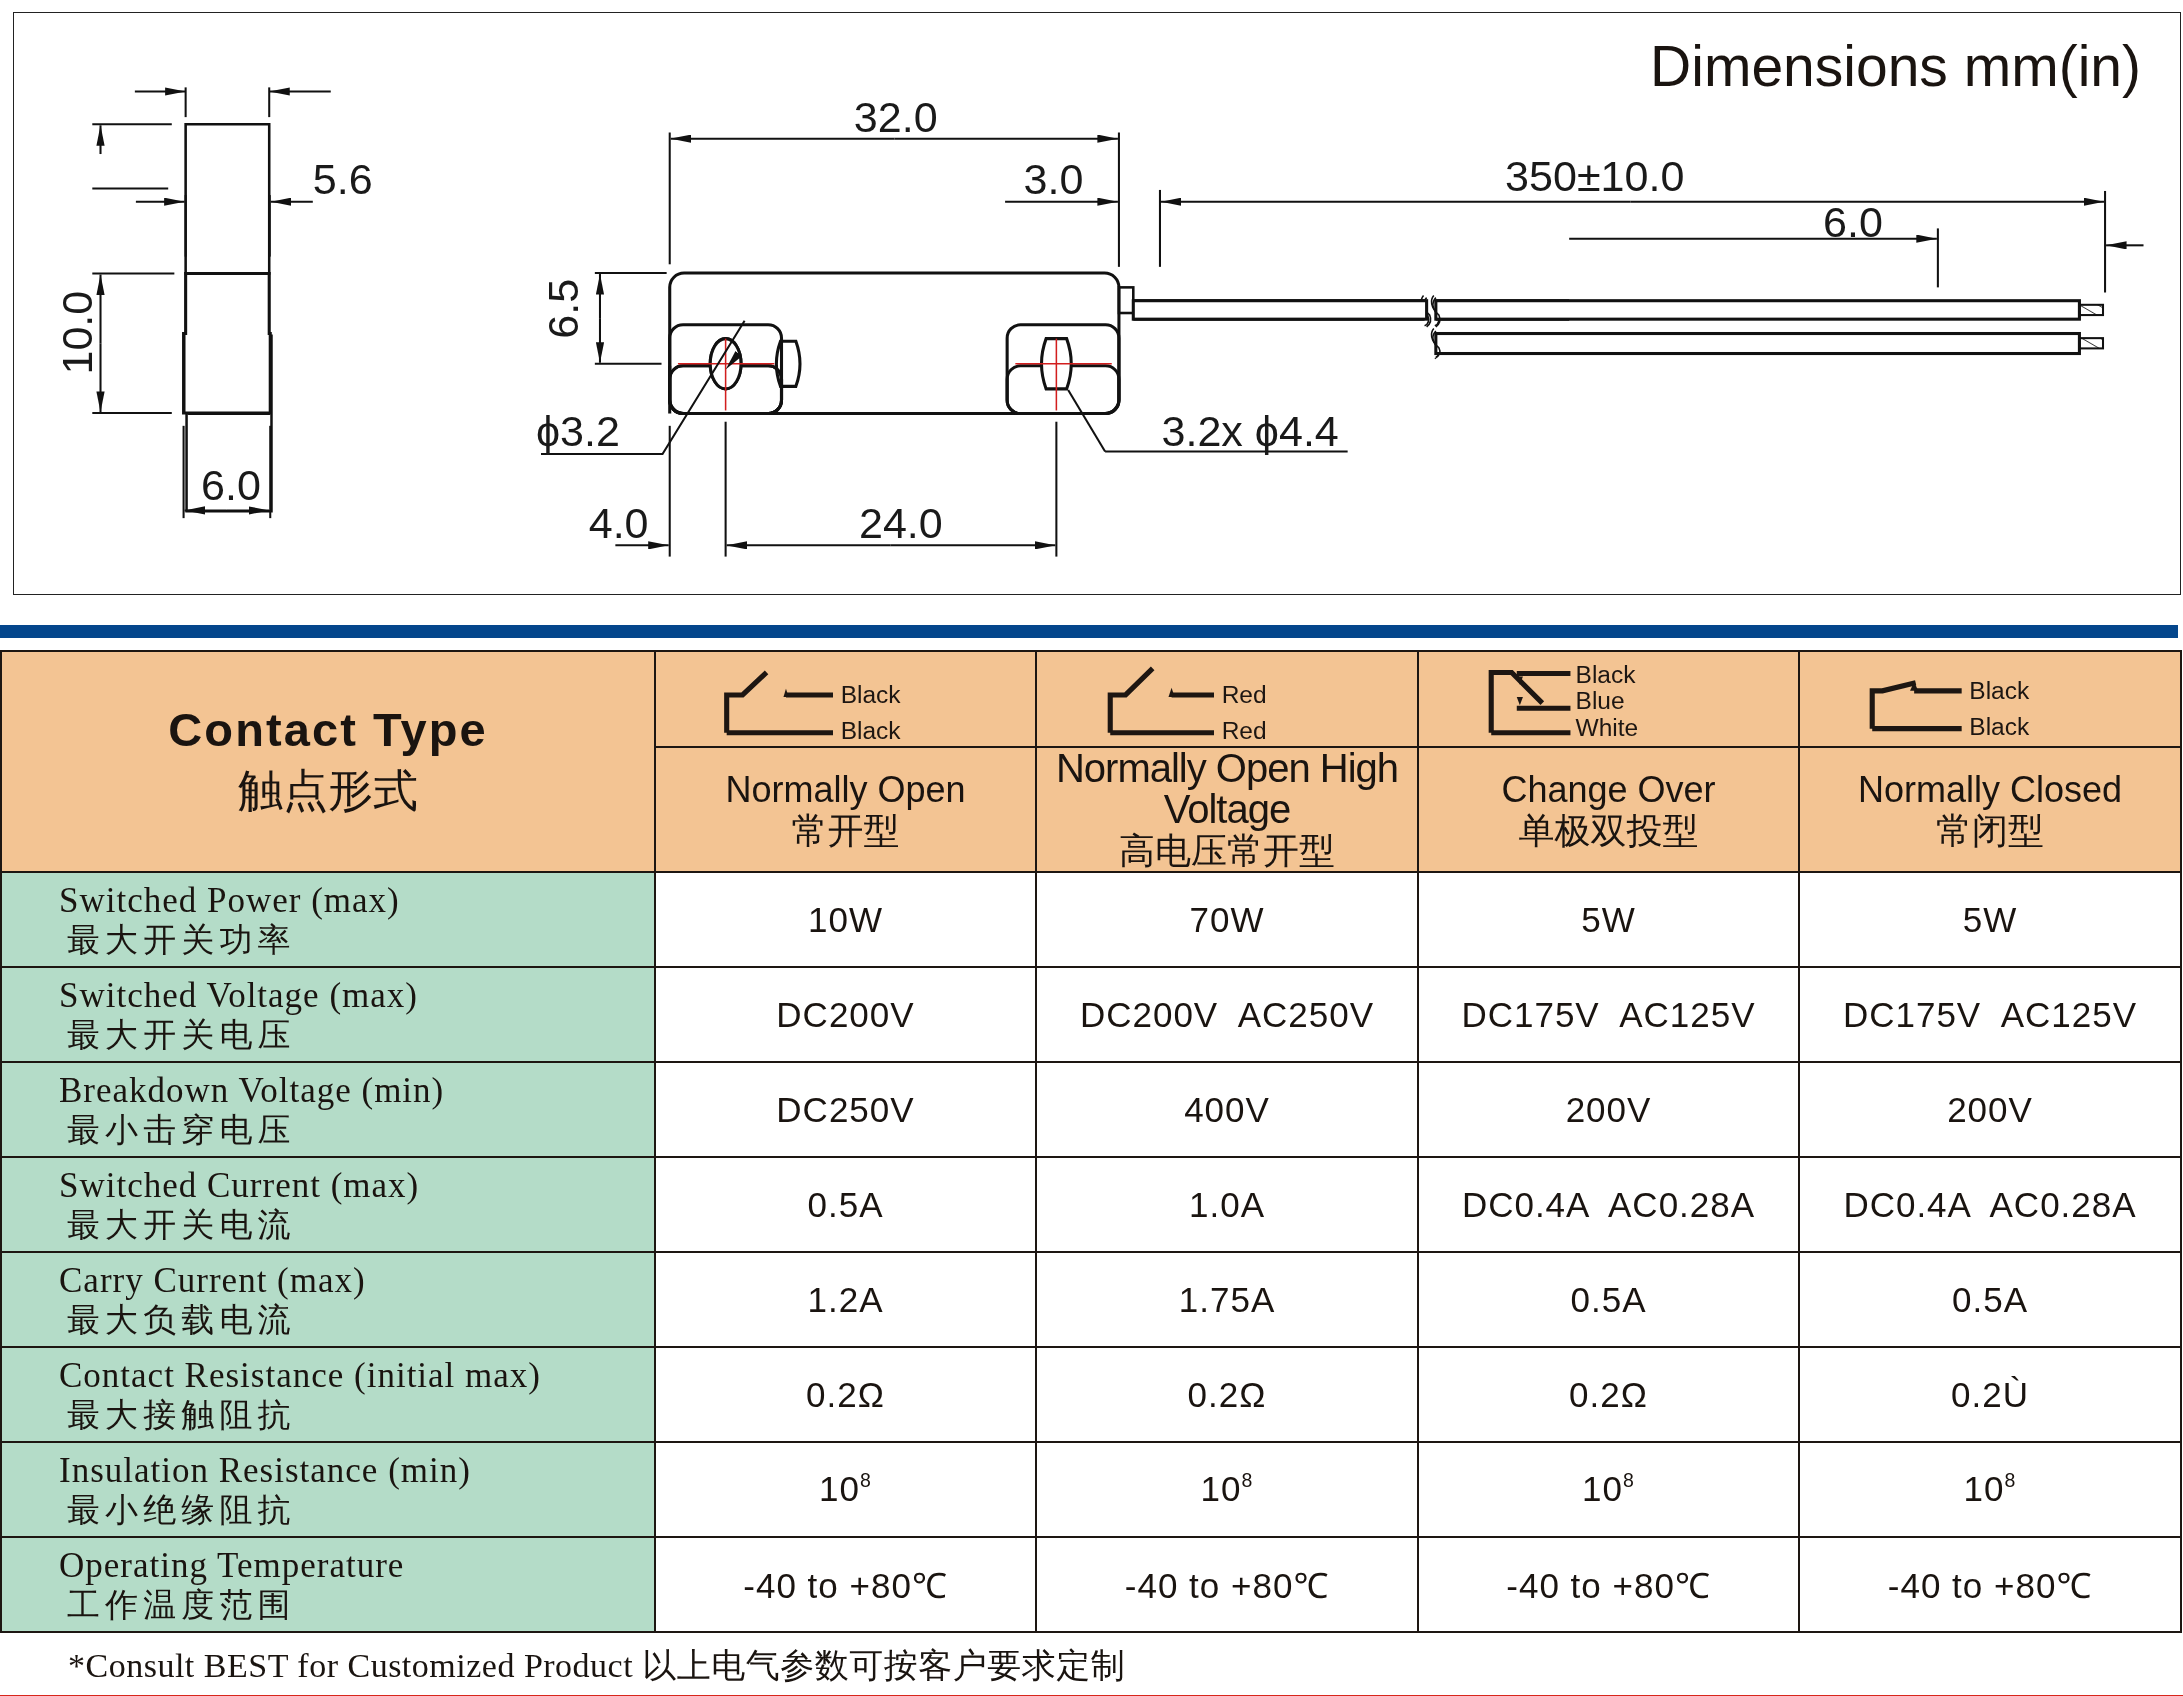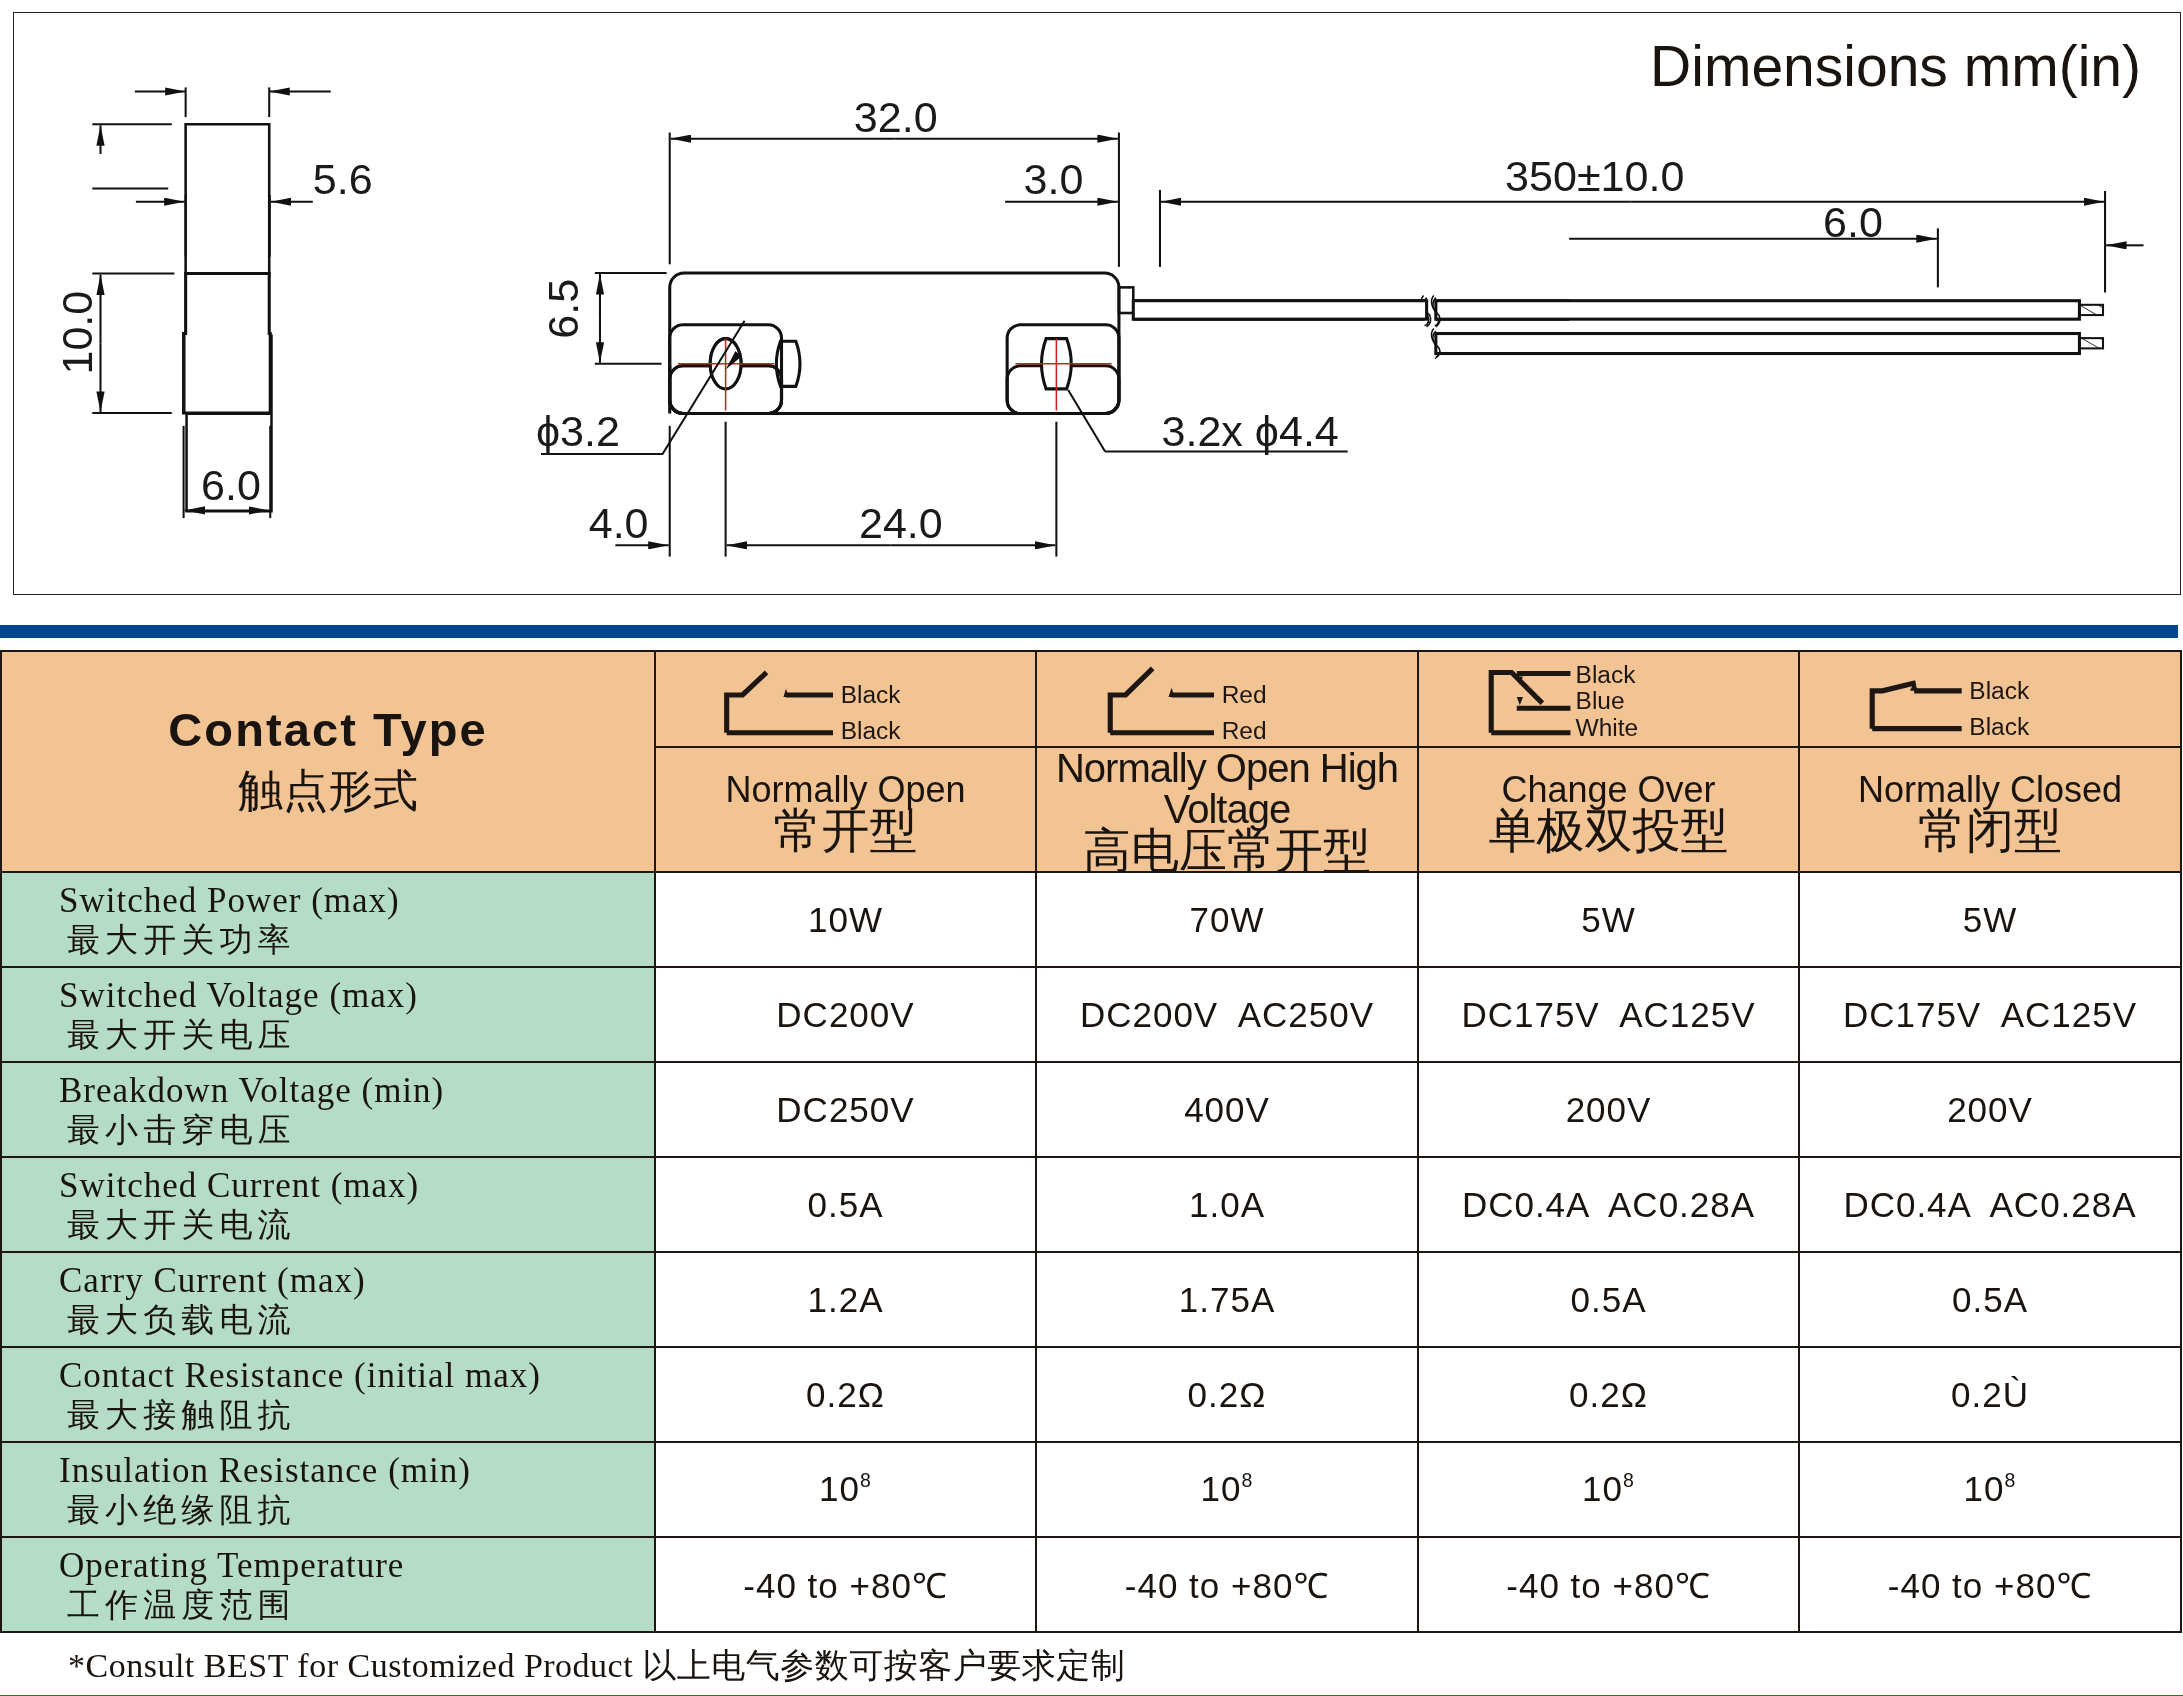--- a/index.html
+++ b/index.html
@@ -14,21 +14,21 @@
   #spec-table td { border:2.1px solid #1d1612; padding:0; }
   .hdr { background:#f3c493; }
   .lbl { background:#b4dcc8; vertical-align:middle; }
   .val { background:#ffffff; text-align:center; vertical-align:middle; font-size:35px; letter-spacing:1px; }
   .ct-title { text-align:center; vertical-align:middle; }
   .ct-en { font-family:"Liberation Sans", sans-serif; font-weight:bold; font-size:47px; letter-spacing:2.1px; display:block; }
   .ct-cn { font-size:45px; display:block; margin-top:4px; }
   .type-name { text-align:center; vertical-align:middle; height:93px; }
   .type-en { display:block; font-size:36px; line-height:41px; }
   .type-en.narrow { font-size:40px; letter-spacing:-1px; }
-  .type-cn { display:block; font-size:48px; line-height:41px; }
+  .type-cn { display:block; font-size:36px; line-height:41px; }
   .sym-cell { height:94px; position:relative; }
   .lbl-en { display:block; font-family:"Liberation Serif", serif; font-size:35px; line-height:40px; padding-left:57px; letter-spacing:1px; }
   .lbl-cn { display:block; font-family:"Liberation Serif", serif; font-size:33px; line-height:38px; padding-left:65px; letter-spacing:5.1px; }
   .row { height:95px; }
   sup { font-size:19.5px; vertical-align:14.4px; }
   #footer-note { left:68px; top:1631px; font-family:"Liberation Serif", serif; font-size:34px; letter-spacing:0.5px; white-space:nowrap; }
   .dim { font-family:"Liberation Sans", sans-serif; font-size:84px; fill:#1a1a1a; }
   #dims-title { right:42px; top:20.5px; font-size:57px; }
 </style>
 </head>

